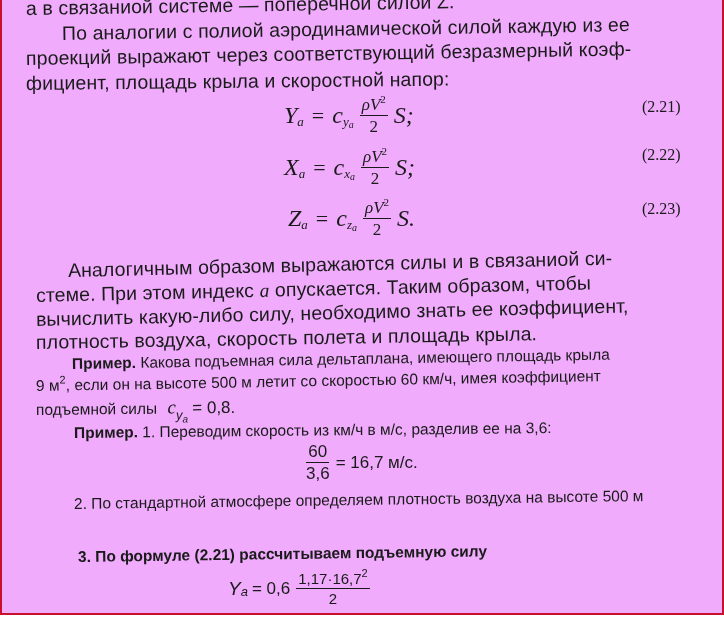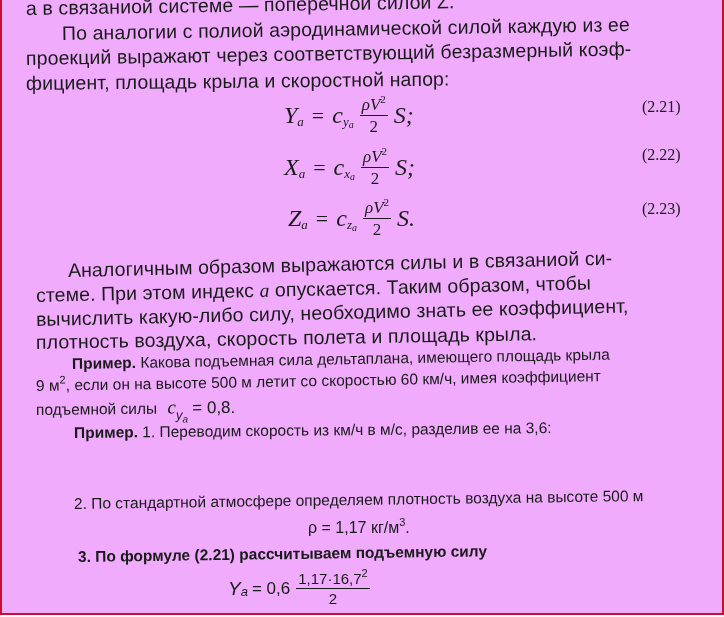--- a/index.html
+++ b/index.html
@@ -127,24 +127,28 @@
   <div class="small" style="left:34px; top:398px; transform:rotate(-0.6deg);">
     <span>подъемной силы</span>
     <span class="it" style="font-size:19px; margin-left:6px;">c</span><span class="sub">y</span><span class="subsub">a</span>
     <span style="font-size:17px;">= 0,8.</span>
   </div>
 
   <div class="small" style="left:72px; top:424px; transform:rotate(-0.6deg);">
     <span class="b">Пример.</span>
     <span>1. Переводим скорость из км/ч в м/с, разделив ее на 3,6:</span>
   </div>
+  <div class="formula" style="left:298px; top:443px; font-size:17px; font-family:'Liberation Sans', sans-serif;">
+    <span class="frac">
+      <span class="num" style="font-family:'Liberation Sans', sans-serif;">60</span>
+      <span class="den" style="font-family:'Liberation Sans', sans-serif;">3,6</span>
+    </span>
+    <span>= 16,7  м/с.</span>
+  </div>
   <div class="small" style="left:72px; top:495px; transform:rotate(-0.8deg);">2. По стандартной атмосфере определяем плотность воздуха на высоте 500 м</div>
-  <div class="small" style="left:306px; top:519px; font-size:16px;">
-    <span>ρ = 1,17  кг/м</span><span class="sup">3</span><span>.</span>
-  </div>
   <div class="small" style="left:76px; top:548px; transform:rotate(-0.8deg);">
     <span class="b">3. По формуле (2.21) рассчитываем подъемную силу</span>
   </div>
   <div class="formula" style="left:226px; top:571px; font-size:17px; font-family:'Liberation Sans', sans-serif;">
     <span class="fsym" style="font-size:19px;">Y</span>
     <span class="sub" style="top:3px;">a</span>
     <span style="margin-left:4px;">= 0,6</span>
     <span class="frac">
       <span class="num" style="font-family:'Liberation Sans', sans-serif; font-size:15px;"><span>1,17·16,7</span><span class="sup">2</span></span>
       <span class="den" style="font-family:'Liberation Sans', sans-serif; font-size:15px;">2</span>

